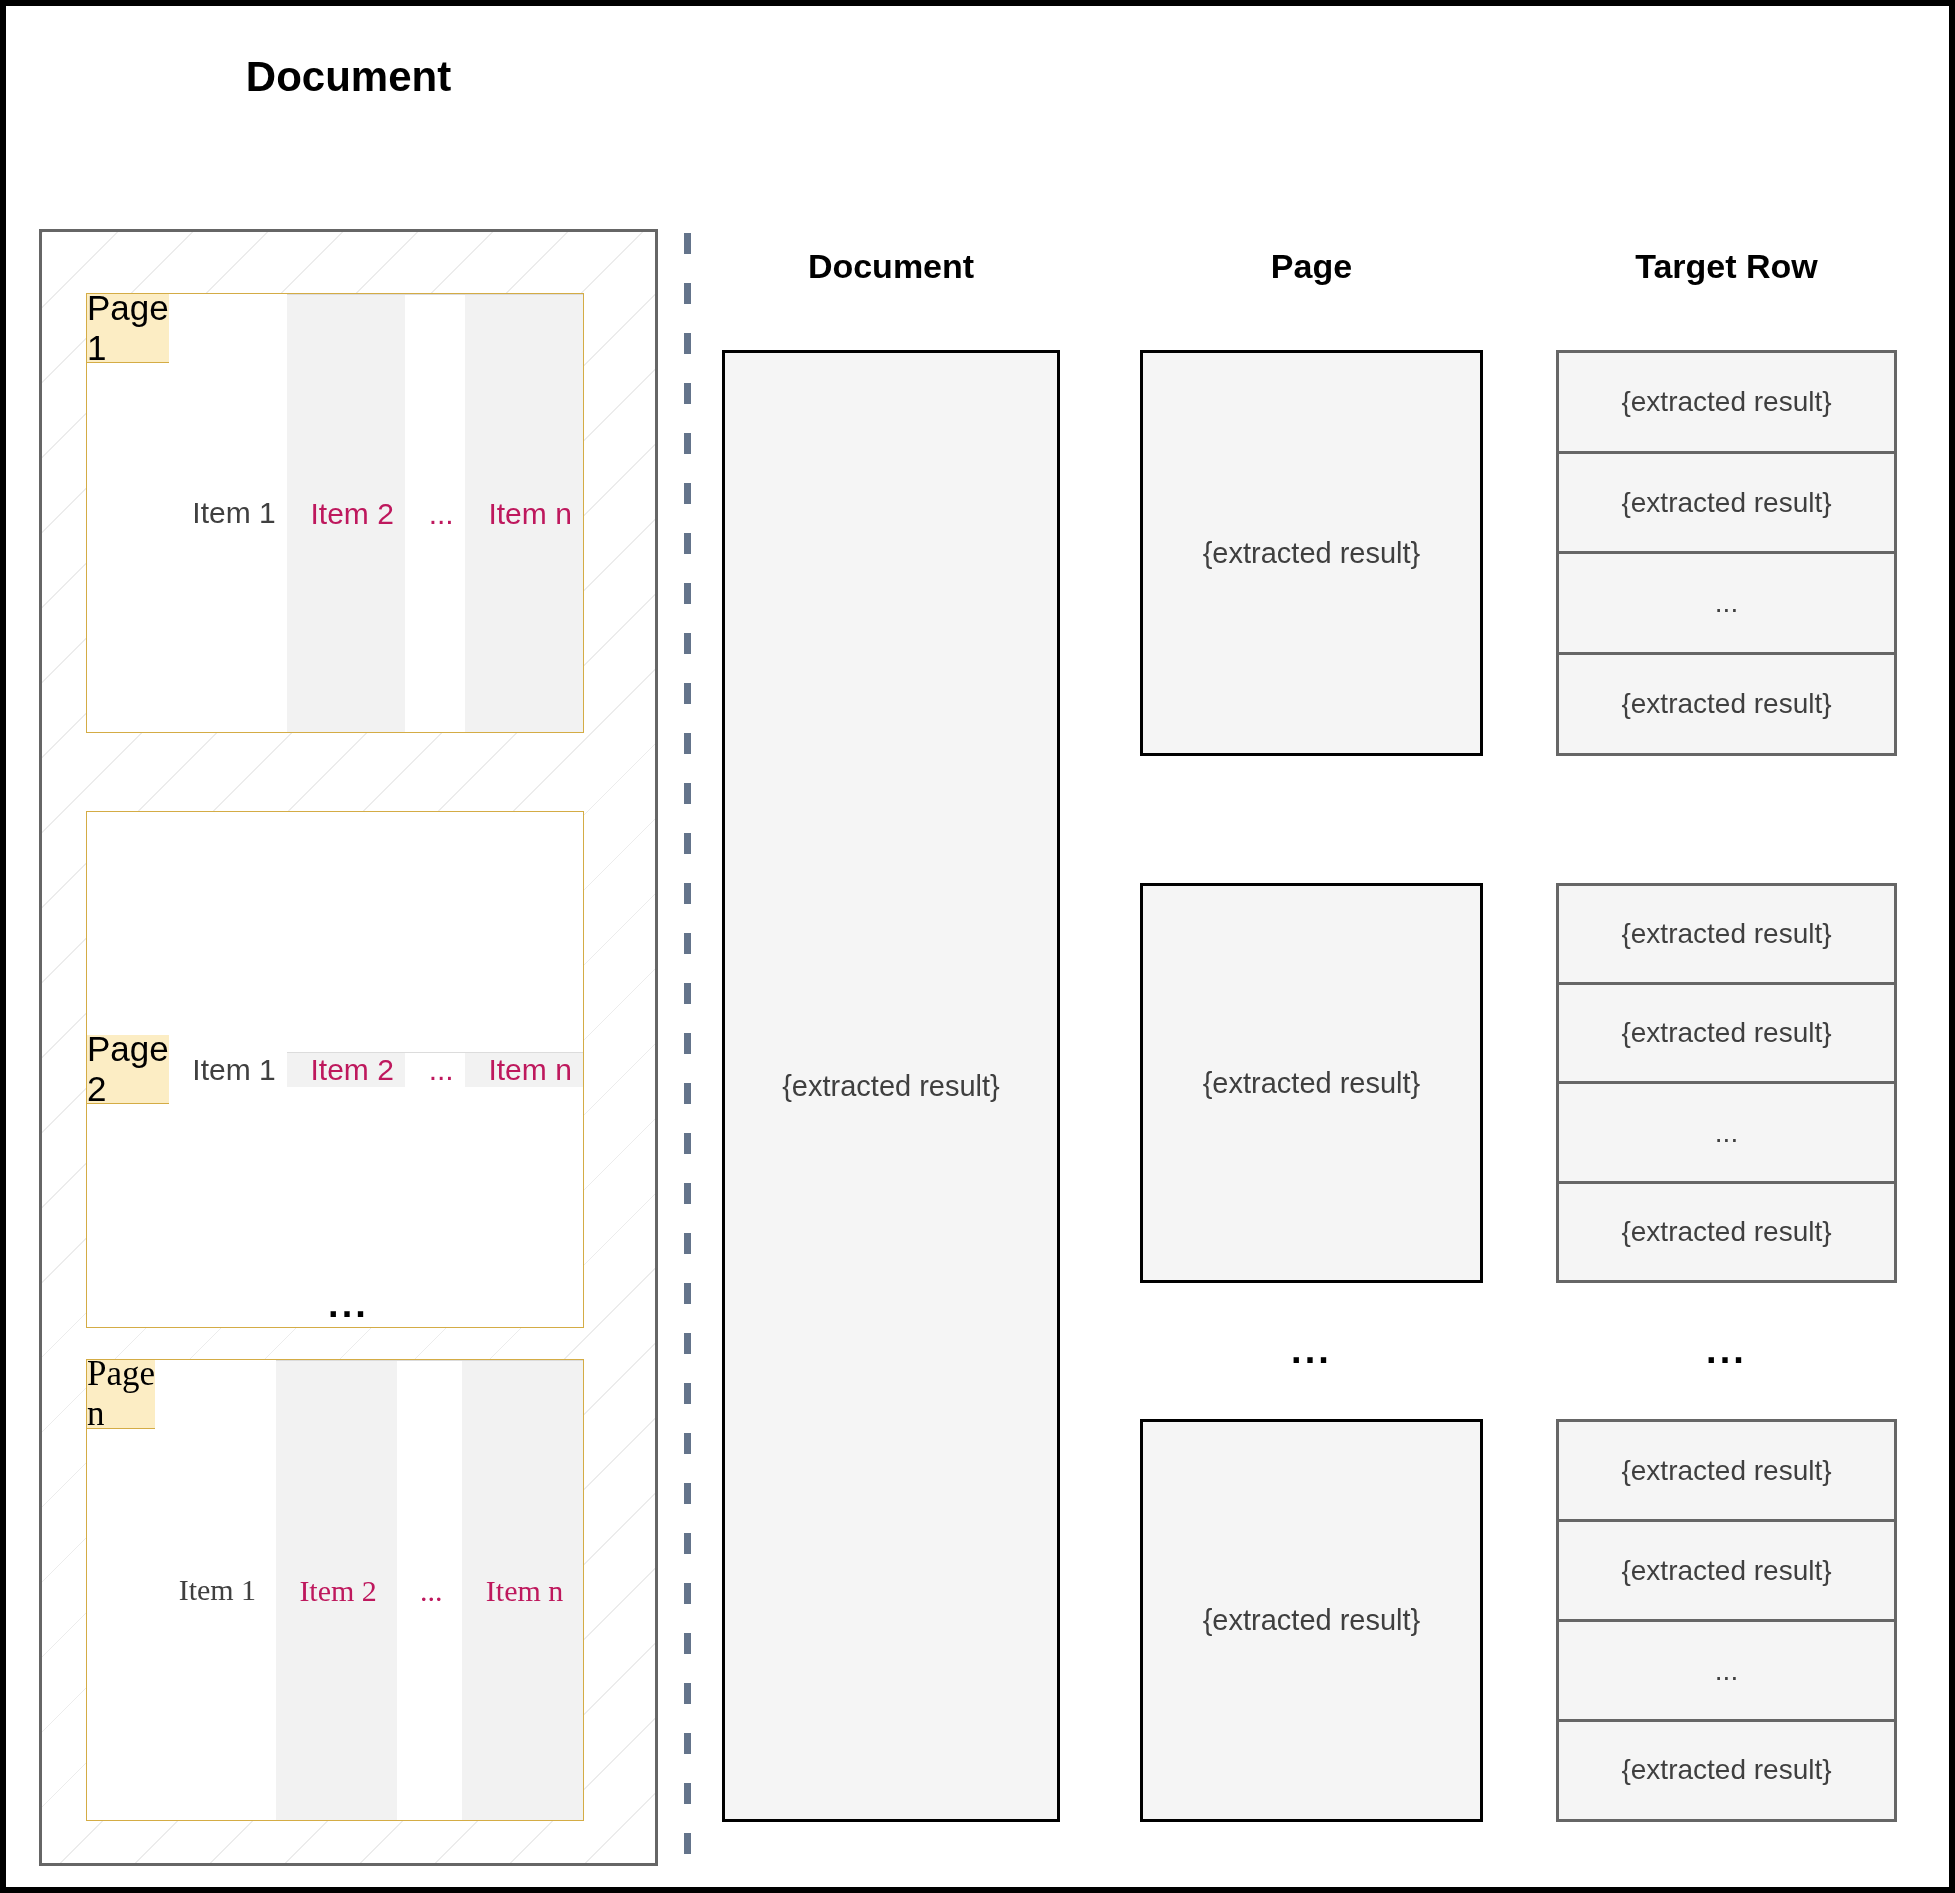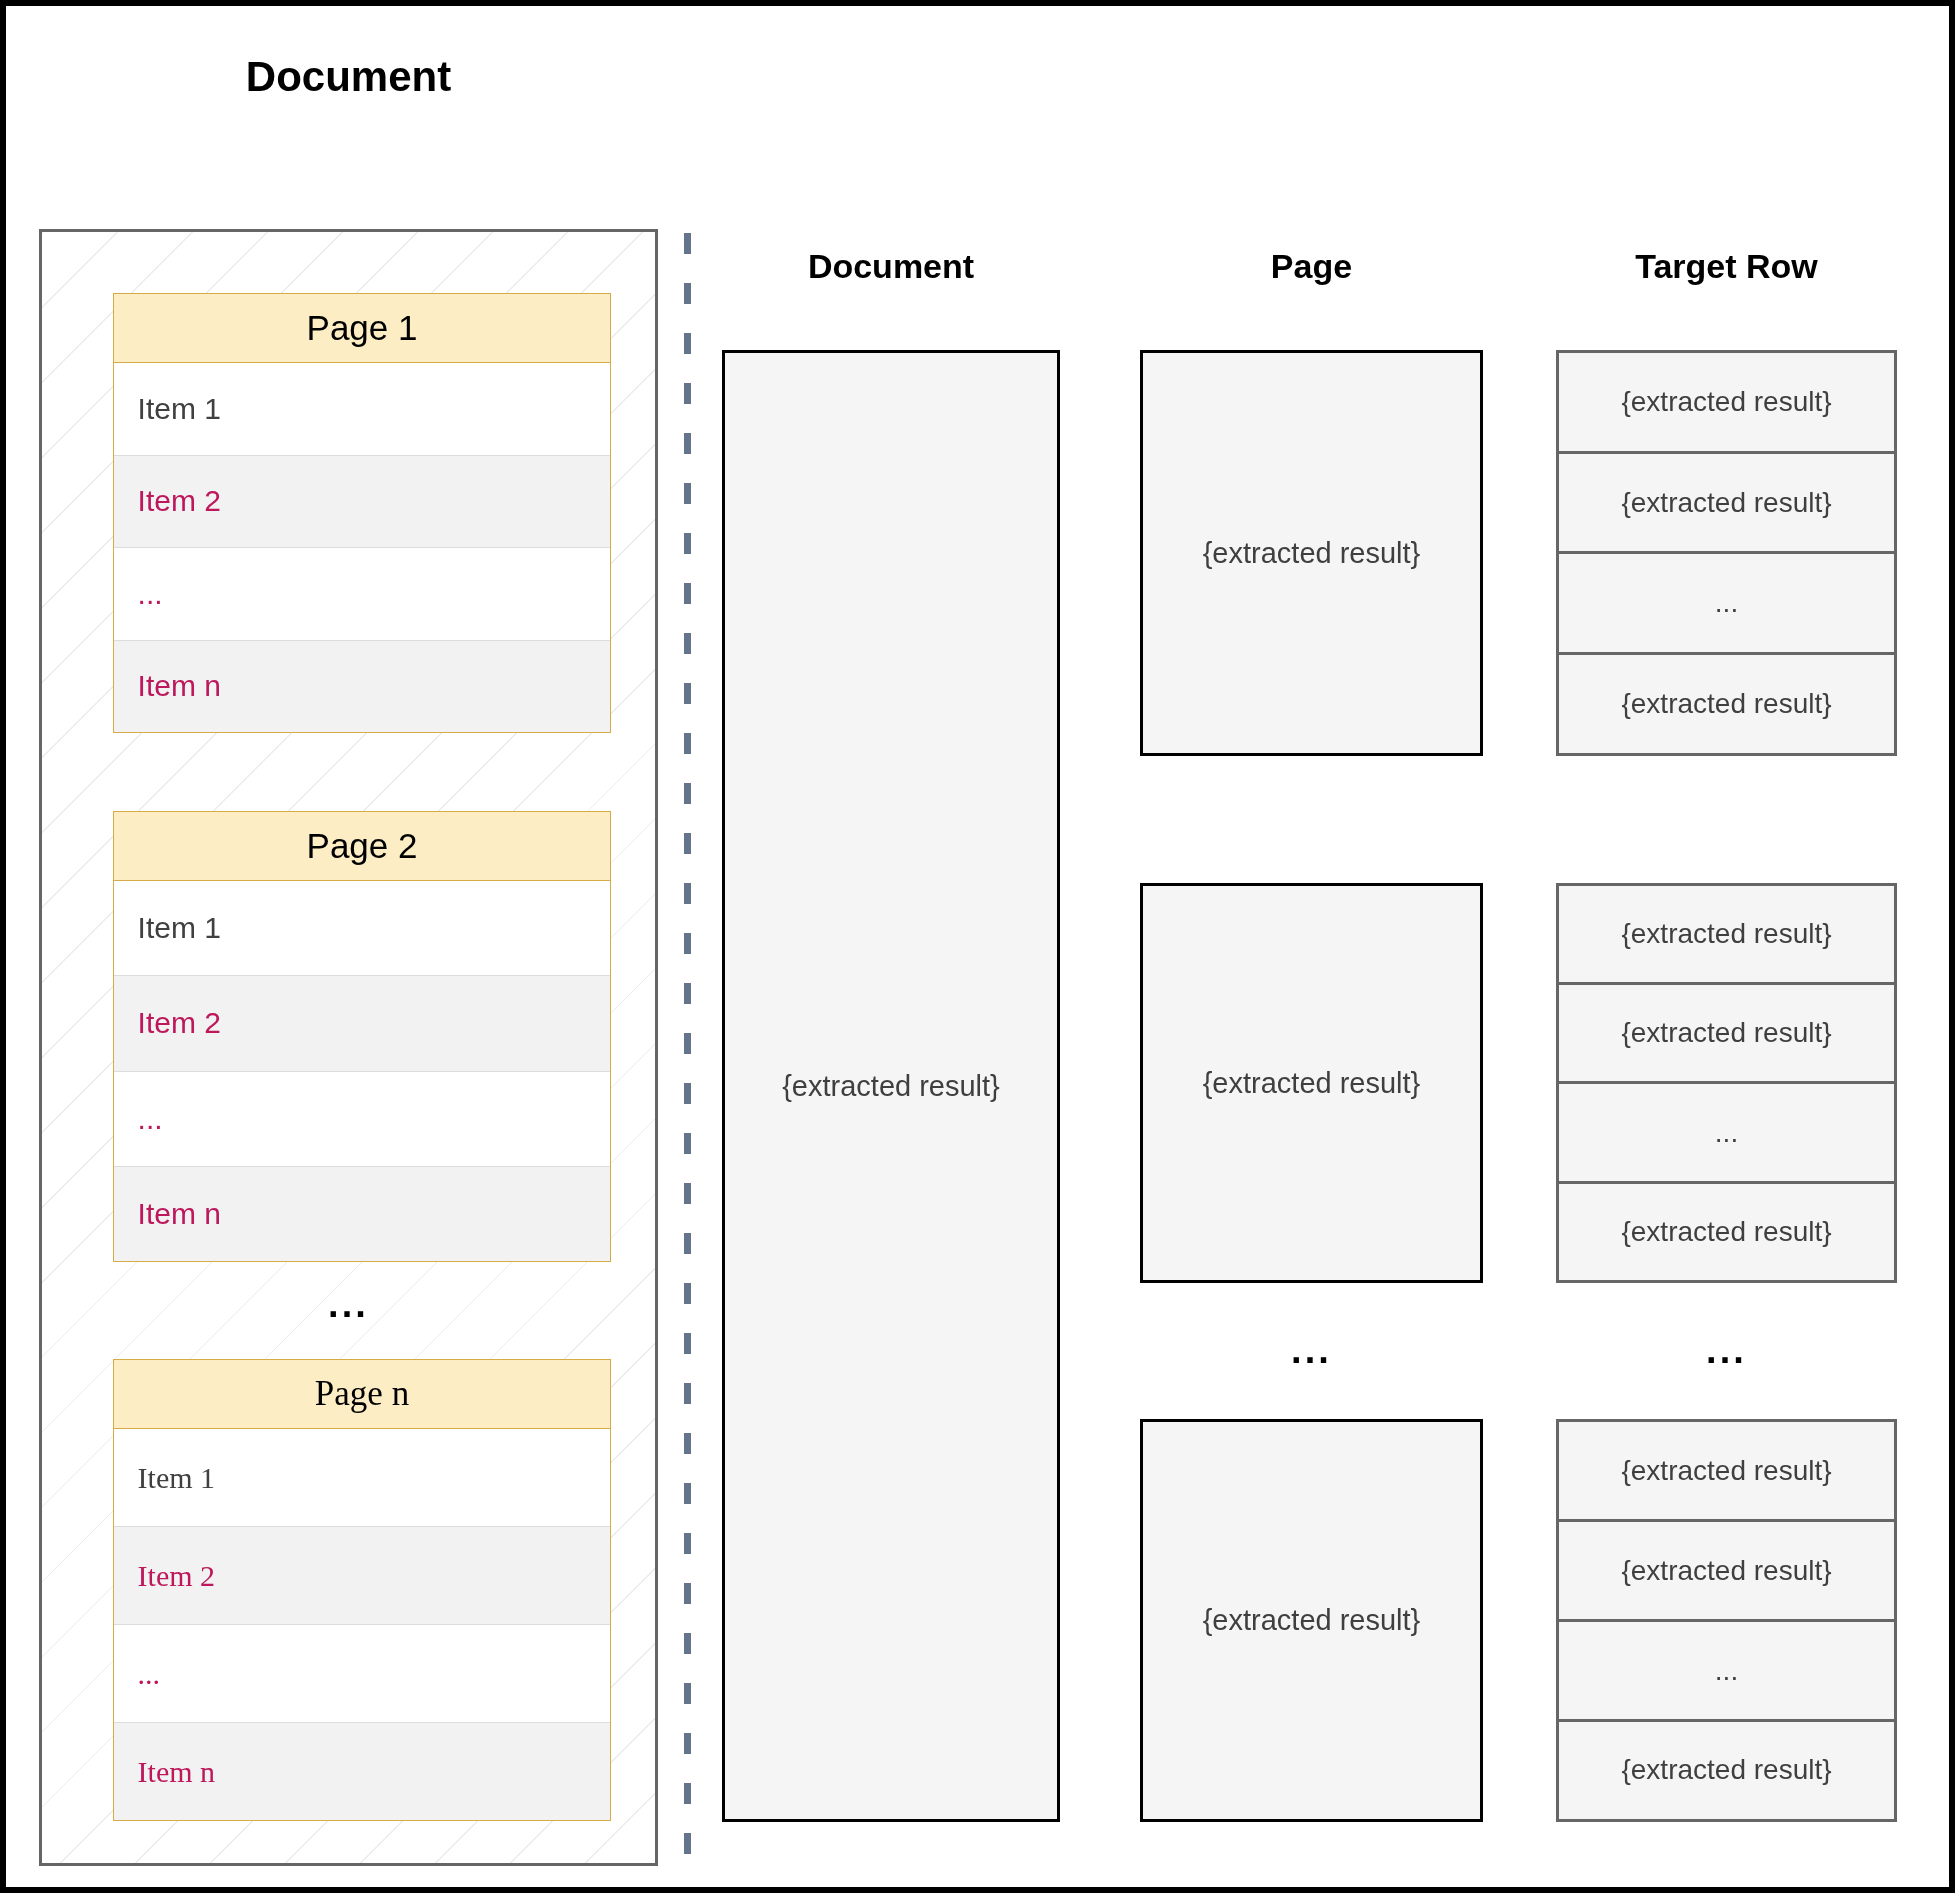--- a/index.html
+++ b/index.html
@@ -42,30 +42,30 @@
     box-sizing: border-box;
     border: 3.7px solid #666666;
     background:
       repeating-linear-gradient(135deg,
         rgba(0,0,0,0.075) 0px, rgba(0,0,0,0.075) 1.2px,
         transparent 1.2px, transparent 53px),
       #ffffff;
   }
   .page-table {
     position: absolute;
-    left: 71px;
+    left: 44px;
     width: 498px;
     box-sizing: border-box;
     border: 1.9px solid #d4ac45;
     background: #ffffff;
     display: flex;
-    flex-direction: column;
+    flex-direction: row;
   }
   .page-table.t1 { top: 61px;   height: 440px; }
-  .page-table.t2 { top: 579px;  height: 451px; }
+  .page-table.t2 { top: 579px;  height: 517px; align-items: center; }
   .page-table.t3 { top: 1127px; height: 462px; font-family: Liberation Serif, serif; }
   .pt-header {
     height: 68px;
     flex: 0 0 68px;
     background: #fcedc4;
     border-bottom: 1.9px solid #d4ac45;
     display: flex;
     align-items: center;
     justify-content: center;
     font-size: 35px;

